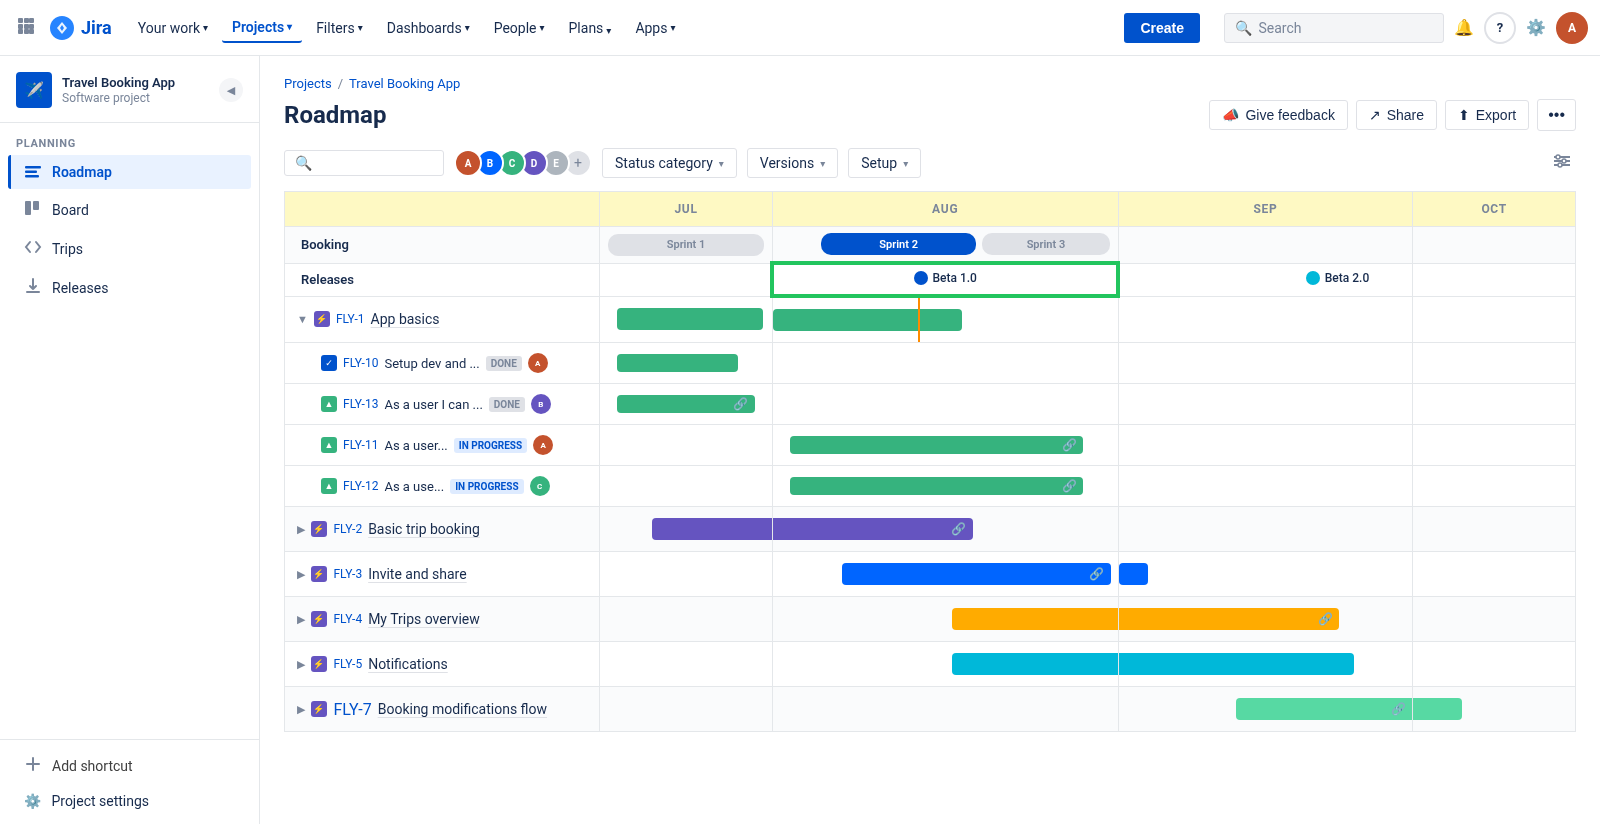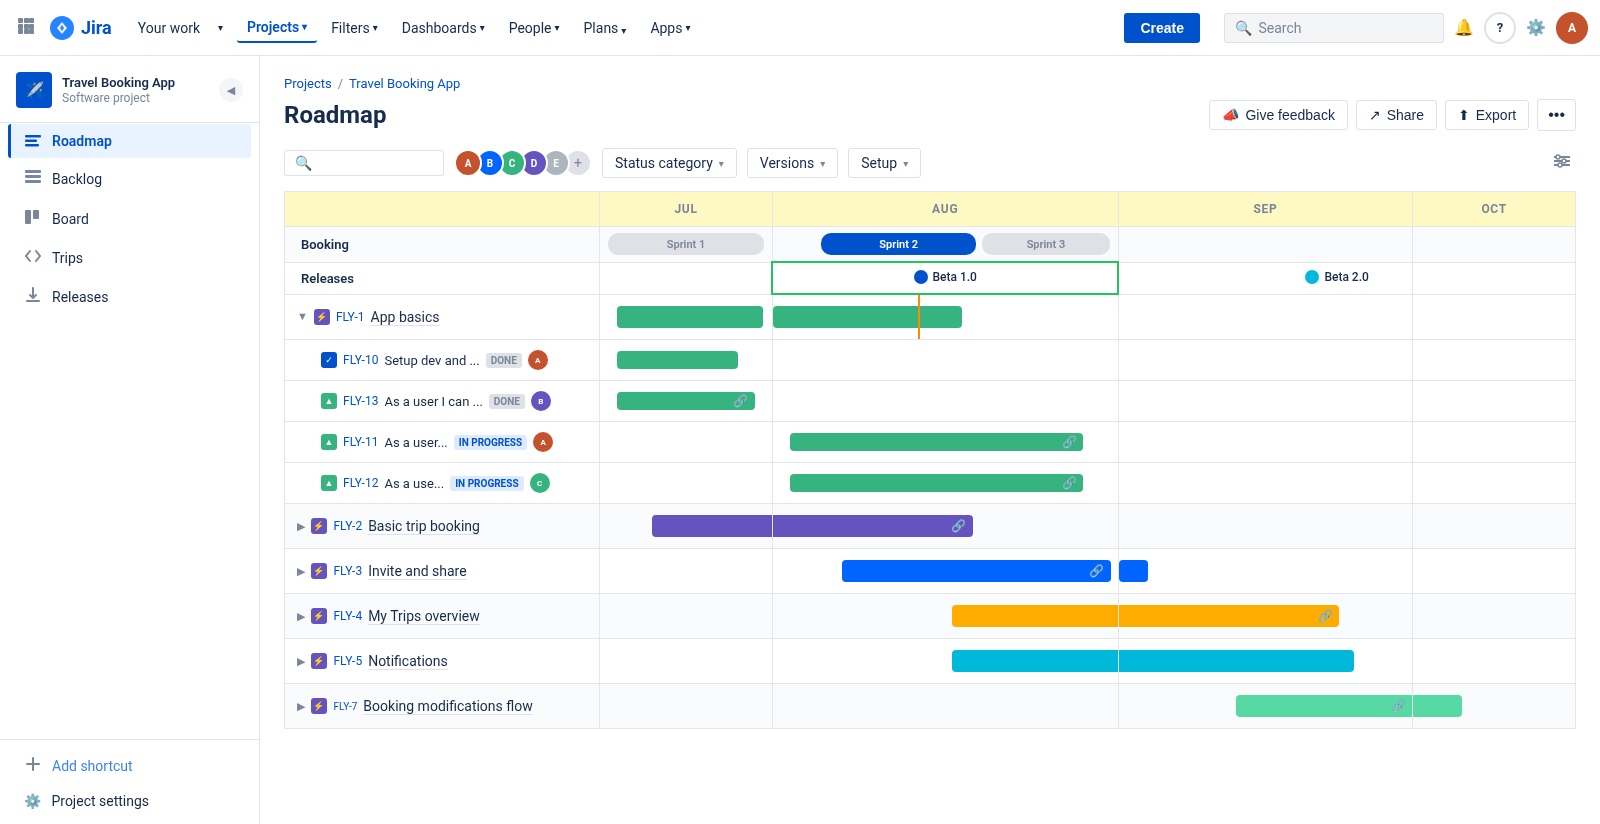--- a/index.html
+++ b/index.html
@@ -23,21 +23,21 @@
     </svg>
   </div>
   <div style="display:flex;align-items:center;gap:5px;margin-right:12px;cursor:pointer;">
     <svg width="28" height="28" viewBox="0 0 28 28">
       <path d="M14 2C7.37 2 2 7.37 2 14s5.37 12 12 12 12-5.37 12-12S20.63 2 14 2z" fill="#2684FF"></path>
       <path d="M14 8l-5 6 5 6 5-6-5-6z" fill="#fff" opacity="0.9"></path>
       <path d="M14 11l-2 3 2 3 2-3-2-3z" fill="#2684FF"></path>
     </svg>
     <span style="font-size:18px;font-weight:700;color:#0052cc;">Jira</span>
   </div>
-  <div style="padding:6px 10px;border-radius:3px;cursor:pointer;color:#172b4d;font-size:14px;display:flex;align-items:center;gap:18px;">
+  <div style="padding:6px 10px;border-radius:3px;cursor:pointer;color:#172b4d;font-size:14px;display:flex;align-items:center;gap:3px;">
     <span>Your work</span>
     <span style="font-size:10px;">▾</span>
   </div>
   <div style="padding:6px 10px;border-radius:3px;cursor:pointer;color:#0052cc;font-size:14px;font-weight:600;display:flex;align-items:center;gap:3px;border-bottom:2px solid #0052cc;">
     <span>Projects</span>
     <span style="font-size:10px;">▾</span>
   </div>
   <div style="padding:6px 10px;border-radius:3px;cursor:pointer;color:#172b4d;font-size:14px;display:flex;align-items:center;gap:3px;">
     <span>Filters</span>
     <span style="font-size:10px;">▾</span>
@@ -76,42 +76,33 @@
   <aside style="width:260px;min-width:260px;background:#fff;border-right:1px solid #e4e7ea;display:flex;flex-direction:column;overflow-y:auto;">
     <div style="display:flex;align-items:center;gap:10px;padding:16px 16px 14px;border-bottom:1px solid #e4e7ea;">
       <div style="width:36px;height:36px;background:#0052cc;border-radius:4px;display:flex;align-items:center;justify-content:center;font-size:16px;color:#fff;flex-shrink:0;">✈️</div>
       <div style="flex:1;min-width:0;">
         <div style="font-size:13px;font-weight:600;color:#172b4d;line-height:1.3;">Travel Booking App</div>
         <div style="font-size:12px;color:#7a869a;">Software project</div>
       </div>
       <div style="width:24px;height:24px;border-radius:50%;background:#f4f5f7;display:flex;align-items:center;justify-content:center;cursor:pointer;font-size:11px;color:#7a869a;flex-shrink:0;">◀</div>
     </div>
 
+    <div style="padding:14px 16px 4px;font-size:11px;font-weight:700;color:#7a869a;letter-spacing:0.06em;text-transform:uppercase;">PLANNING</div>
 
     <div style="display:flex;align-items:center;gap:10px;padding:8px 13px;cursor:pointer;color:#0052cc;font-weight:600;font-size:14px;background:#e9f2ff;border-left:3px solid #0052cc;margin:1px 8px;border-radius:3px;">
       <span style="font-size:15px;display:flex;align-items:center;">
         <svg width="18" height="18" viewBox="0 0 18 18" fill="none">
             <rect x="1" y="3" width="16" height="2.5" rx="1" fill="#0052cc"></rect>
             <rect x="1" y="7.5" width="12" height="2.5" rx="1" fill="#0052cc"></rect>
             <rect x="1" y="12" width="14" height="2.5" rx="1" fill="#0052cc"></rect>
           </svg>
       </span>
       <span>Roadmap</span>
     </div>
 
-    <div style="display:flex;align-items:center;gap:10px;padding:8px 16px;cursor:pointer;color:#172b4d;font-size:14px;margin:1px 8px;border-radius:3px;">
-      <span style="font-size:15px;">
-        <svg width="18" height="18" viewBox="0 0 18 18" fill="none">
-            <rect x="1" y="2" width="16" height="3" rx="1" fill="#7a869a"></rect>
-            <rect x="1" y="7" width="16" height="3" rx="1" fill="#7a869a"></rect>
-            <rect x="1" y="12" width="16" height="3" rx="1" fill="#7a869a"></rect>
-          </svg>
-      </span>
-      <span>Backlog</span>
-    </div>
 
     <div style="display:flex;align-items:center;gap:10px;padding:8px 16px;cursor:pointer;color:#172b4d;font-size:14px;margin:1px 8px;border-radius:3px;">
       <span>
         <svg width="18" height="18" viewBox="0 0 18 18" fill="none">
             <rect x="1" y="2" width="6" height="14" rx="1" fill="#7a869a"></rect>
             <rect x="9" y="2" width="6" height="9" rx="1" fill="#7a869a"></rect>
           </svg>
       </span>
       <span>Board</span>
     </div>
@@ -132,21 +123,21 @@
         <svg width="18" height="18" viewBox="0 0 18 18" fill="none">
             <path d="M9 2v10M9 12l-3-3M9 12l3-3" stroke="#7a869a" stroke-width="2" stroke-linecap="round"></path>
             <rect x="2" y="14" width="14" height="2" rx="1" fill="#7a869a"></rect>
           </svg>
       </span>
       <span>Releases</span>
     </div>
 
     <div style="flex:1;"></div>
     <div style="border-top:1px solid #e4e7ea;padding:6px 0;">
-      <div style="display:flex;align-items:center;gap:10px;padding:8px 16px;cursor:pointer;color:#3b82f6;font-size:14px;margin:1px 8px;border-radius:3px;">
+      <div style="display:flex;align-items:center;gap:10px;padding:8px 16px;cursor:pointer;color:#404040;font-size:14px;margin:1px 8px;border-radius:3px;">
         <span>
           <svg width="18" height="18" viewBox="0 0 18 18" fill="none">
               <rect x="8" y="2" width="2" height="14" rx="1" fill="#7a869a"></rect>
               <rect x="2" y="8" width="14" height="2" rx="1" fill="#7a869a"></rect>
             </svg>
         </span>
         <span>Add shortcut</span>
       </div>
       <div style="display:flex;align-items:center;gap:10px;padding:8px 16px;cursor:pointer;color:#172b4d;font-size:14px;margin:1px 8px;border-radius:3px;">
         <span>⚙️</span>
@@ -255,21 +246,21 @@
                   <div style="flex:0.9;height:22px;border-radius:10px;background:#dfe1e6;display:flex;align-items:center;justify-content:center;font-size:11px;font-weight:600;color:#7a869a;cursor:pointer;">Sprint 3</div>
                 </div>
               </td>
               <td style="border:1px solid #e4e7ea;"></td>
               <td style="border:1px solid #e4e7ea;"></td>
             </tr>
 
             <tr style="background:#fff;">
               <td style="padding:8px 16px;border:1px solid #e4e7ea;font-size:13px;font-weight:600;color:#172b4d;">Releases</td>
               <td style="border:1px solid #e4e7ea;"></td>
-              <td style="padding:6px 8px;border:2px solid #22c55e;text-align:center;">
+              <td style="padding:6px 8px;border:4px solid #22c55e;text-align:center;">
                 <div style="display:inline-flex;align-items:center;gap:5px;cursor:pointer;">
                   <div style="width:14px;height:14px;border-radius:50%;background:#0052cc;"></div>
                   <span style="font-size:12px;font-weight:500;">Beta 1.0</span>
                 </div>
               </td>
               <td style="padding:6px 8px;border:1px solid #e4e7ea;">
                 <div style="display:inline-flex;align-items:center;gap:5px;cursor:pointer;margin-left:60%;padding-left:12px;">
                   <div style="width:14px;height:14px;border-radius:50%;background:#00b8d9;"></div>
                   <span style="font-size:12px;font-weight:500;">Beta 2.0</span>
                 </div>
@@ -484,21 +475,21 @@
                 </div>
               </td>
               <td style="border:1px solid #e4e7ea;"></td>
             </tr>
 
             <tr style="background:#fafbfc;">
               <td style="padding:0;border:1px solid #e4e7ea;height:44px;">
                 <div style="display:flex;align-items:center;gap:6px;padding:8px 12px;height:44px;">
                   <span style="cursor:pointer;font-size:11px;color:#7a869a;">▶</span>
                   <div style="width:16px;height:16px;border-radius:3px;background:#6554c0;display:flex;align-items:center;justify-content:center;font-size:9px;color:#fff;flex-shrink:0;">⚡</div>
-                  <span style="font-size:10px;color:#0052cc;cursor:pointer;white-space:nowrap;">FLY-7</span>
+                  <span style="font-size:16px;color:#0052cc;cursor:pointer;white-space:nowrap;">FLY-7</span>
                   <span style="font-size:14px;color:#172b4d;text-decoration:underline;text-decoration-color:#dfe1e6;text-underline-offset:3px;">Booking modifications flow</span>
                 </div>
               </td>
               <td style="border:1px solid #e4e7ea;"></td>
               <td style="border:1px solid #e4e7ea;"></td>
               <td style="border:1px solid #e4e7ea;position:relative;">
                 <div style="position:relative;width:100%;height:44px;">
                   <div style="position:absolute;top:50%;transform:translateY(-50%);height:22px;background:#57d9a3;border-radius:4px 0 0 4px;left:40%;width:60%;cursor:pointer;display:flex;align-items:center;justify-content:flex-end;padding-right:6px;">
                     <span style="color:#fff;font-size:12px;">🔗</span>
                   </div>

